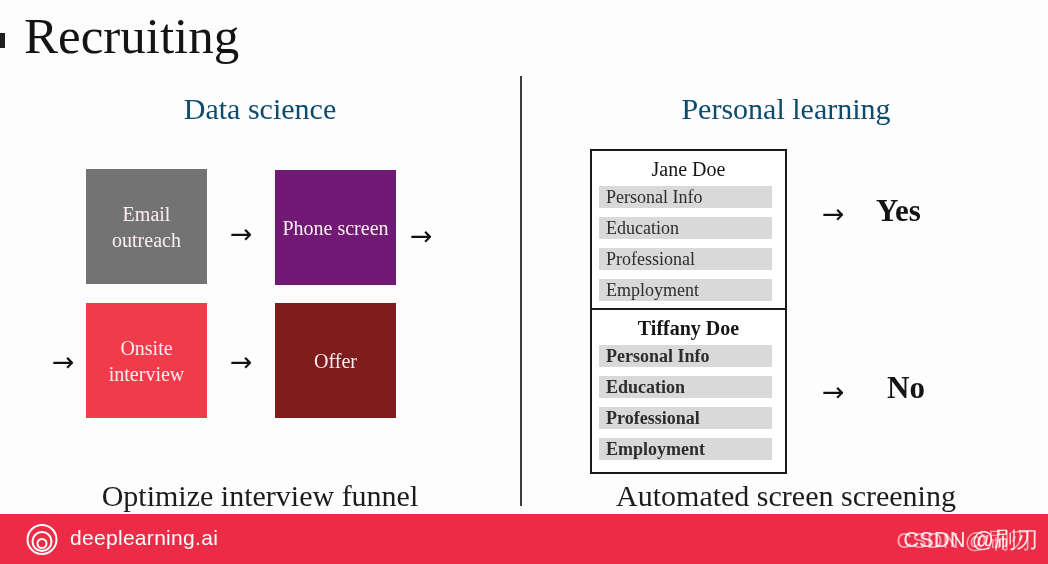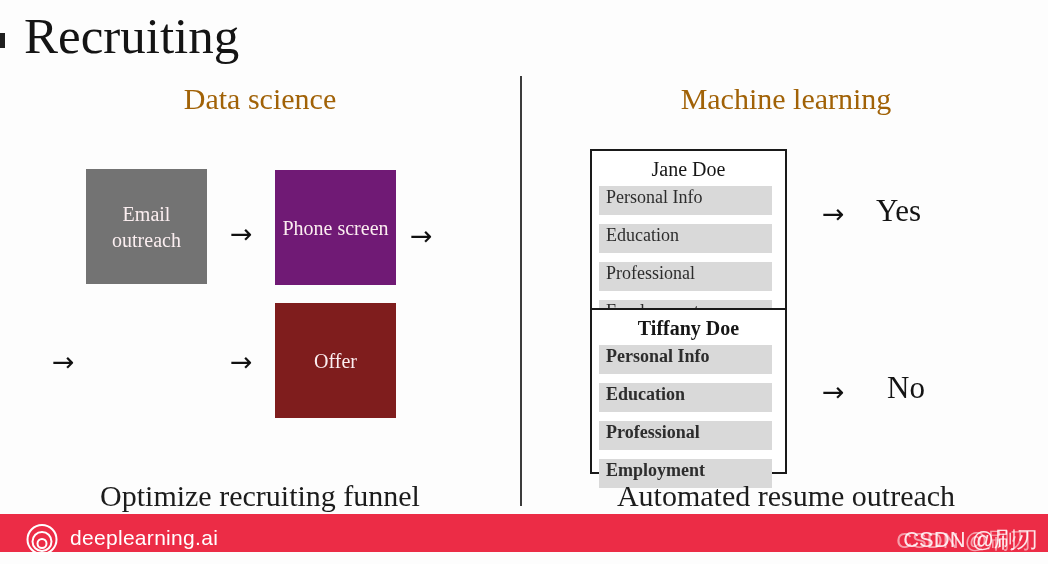--- a/index.html
+++ b/index.html
@@ -13,22 +13,22 @@
   }
   .title{
     position:absolute;left:24px;top:10px;
     font-size:51px;line-height:1.05;color:#141414;
   }
   .edge-artifact{
     position:absolute;left:0;top:33px;width:5px;height:15px;
     background:#1f1f1f;
   }
   .col-header{
-    position:absolute;top:82px;
-    font-size:30px;color:#a16207;
+    position:absolute;top:92px;
+    font-size:30px;color:#0c4a6e;
     text-align:center;
   }
   .col-header.left{left:0;width:520px;}
   .col-header.right{left:524px;width:524px;}
   .divider{
     position:absolute;left:520px;top:76px;width:2px;height:430px;
     background:#3c3c3c;
   }
   .flow-box{
     position:absolute;width:121px;height:115px;
@@ -51,32 +51,32 @@
   .caption.right{left:524px;width:524px;}
   .resume-card{
     position:absolute;left:590px;width:197px;height:166px;
     background:#fff;border:2px solid #1a1a1a;box-sizing:border-box;
   }
   .resume-card .name{
     text-align:center;font-size:20px;color:#161616;
     margin-top:7px;margin-bottom:6px;line-height:1.1;
   }
   .resume-field{
-    position:relative;margin:0 13px 9px 7px;height:29px;
+    position:relative;margin:0 13px 9px 7px;height:22px;
     background:#d9d9d9;
     font-size:18px;color:#2d2d2d;
     line-height:23px;padding-left:7px;
     overflow:hidden;white-space:nowrap;
   }
   .result{
     position:absolute;
-    font-size:31px;color:#141414;line-height:1;
+    font-size:31px;color:#141414;line-height:1;font-weight:bold;
   }
   .footer{
-    position:absolute;left:0;top:514px;width:1048px;height:38px;
+    position:absolute;left:0;top:514px;width:1048px;height:50px;
     background:#ec2c46;
     font-family:"Liberation Sans", sans-serif;
   }
   .brand-logo{
     position:absolute;left:26px;top:9px;width:32px;height:32px;
   }
   .brand-logo .ring{
     position:absolute;border:2.5px solid #ffffff;border-radius:50%;
     box-sizing:border-box;left:50%;
   }
@@ -112,30 +112,33 @@
   <div class="flow-box" style="left:86px;top:169px;background:#737373;">
     <span>Email outreach</span>
   </div>
   <div class="arrow" style="left:230px;top:220px;">→</div>
   <div class="flow-box" style="left:275px;top:170px;background:#701a75;">
     <span>Phone screen</span>
   </div>
   <div class="arrow" style="left:410px;top:222px;">→</div>
 
   <div class="arrow" style="left:52px;top:348px;">→</div>
+  <div class="flow-box" style="left:86px;top:303px;background:#ef3b4a;">
+    <span>Onsite interview</span>
+  </div>
   <div class="arrow" style="left:230px;top:348px;">→</div>
   <div class="flow-box" style="left:275px;top:303px;background:#7f1d1d;">
     <span>Offer</span>
   </div>
 
-  <div class="caption left">Optimize recruiting funnel</div>
+  <div class="caption left">Optimize interview funnel</div>
 
   <div class="divider"></div>
 
-  <div class="col-header right">Machine learning</div>
+  <div class="col-header right">Personal learning</div>
 
   <div class="resume-card" style="top:129px;margin-top:20px;">
     <div class="name">Jane Doe</div>
     <div class="resume-field">Personal Info</div>
     <div class="resume-field">Education</div>
     <div class="resume-field">Professional</div>
     <div class="resume-field">Employment</div>
   </div>
   <div class="arrow" style="left:822px;top:200px;">→</div>
   <div class="result" style="left:876px;top:195px;">Yes</div>
@@ -143,21 +146,21 @@
   <div class="resume-card" style="top:308px;font-weight:bold;">
     <div class="name">Tiffany Doe</div>
     <div class="resume-field">Personal Info</div>
     <div class="resume-field">Education</div>
     <div class="resume-field">Professional</div>
     <div class="resume-field">Employment</div>
   </div>
   <div class="arrow" style="left:822px;top:378px;">→</div>
   <div class="result" style="left:887px;top:372px;">No</div>
 
-  <div class="caption right">Automated resume outreach</div>
+  <div class="caption right">Automated screen screening</div>
 
   <div class="footer">
     <div class="brand-logo">
       <div class="ring r1"></div>
       <div class="ring r2"></div>
       <div class="ring r3"></div>
     </div>
     <div class="brand-text">deeplearning.ai</div>
     <div class="watermark">
       <span class="ghost">CSDN @刷刃</span>

